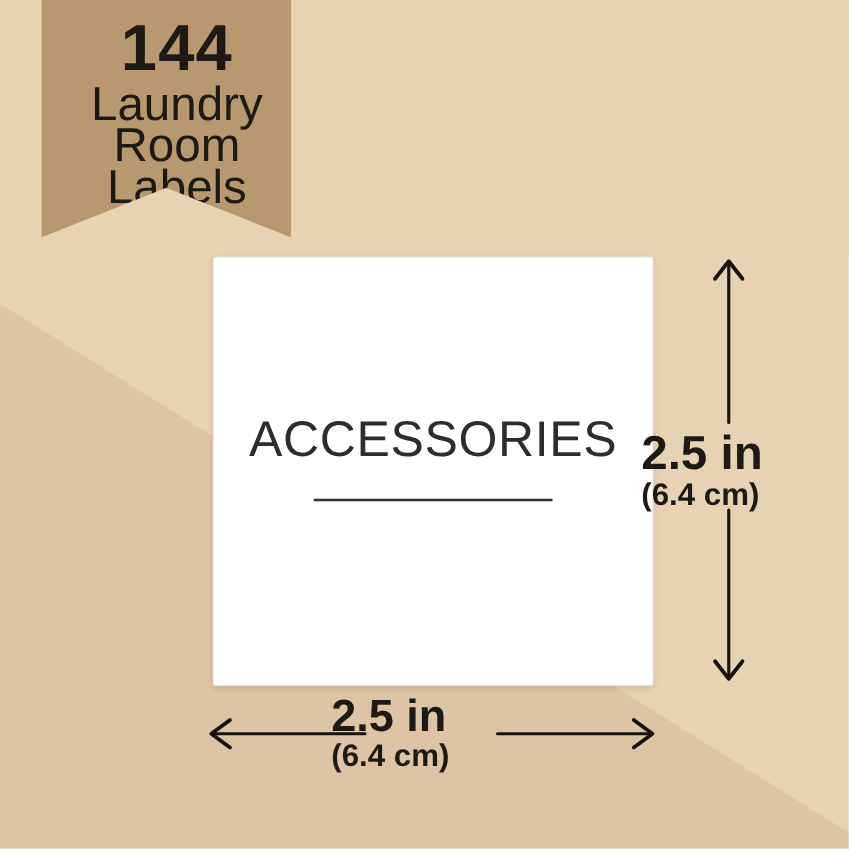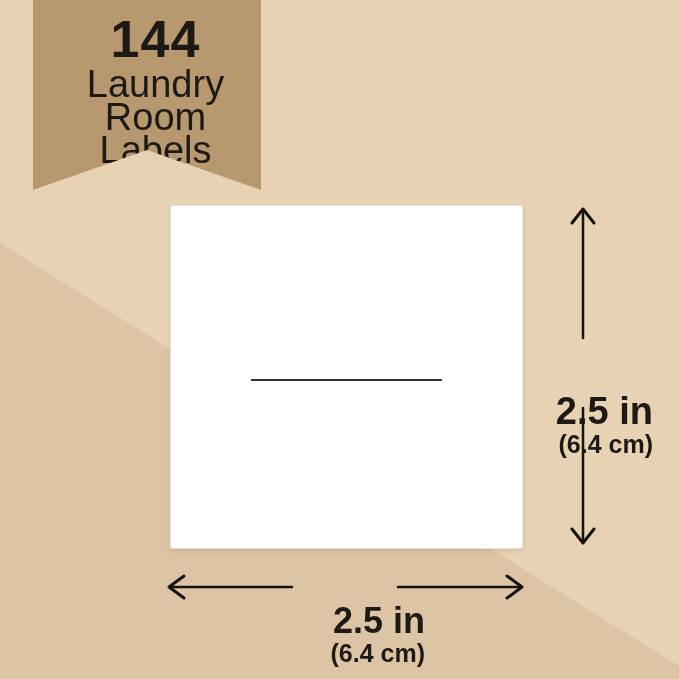--- a/index.html
+++ b/index.html
@@ -26,21 +26,21 @@
     position: absolute;
     inset: 0;
     background: var(--background_dark);
     clip-path: polygon(0 243px, 679px 666px, 679px 679px, 0 679px);
   }
   
   .banner {
     position: absolute;
     left: 33px;
     top: 0;
-    width: 228px;
+    width: 200px;
     height: 190px;
     background: var(--badge);
     clip-path: polygon(0 0, 100% 0, 100% 100%, 50% 79%, 0 100%);
     display: flex;
     flex-direction: column;
     align-items: center;
     padding-top: 10px;
     text-align: center;
     color: var(--ink);
     padding-left: 17px;
@@ -98,23 +98,22 @@
   .dims {
     position: absolute;
     left: 0;
     top: 0;
     width: 679px;
     height: 679px;
     pointer-events: none;
   }
   .dim-text {
     position: absolute;
-    text-align: right;
+    text-align: left;
     color: var(--ink);
-    margin-top: 48px;
   }
   .dim-text-height { left: 513px; top: 344px; width: 140px; }
   .dim-text-width  { left: 265px; top: 555px; width: 160px; }
   .dim-value {
     font-size: 38px;
     font-weight: bold;
     line-height: 38px;
   }
   .dim-text-width .dim-value { font-size: 36px; line-height: 36px; }
   .dim-metric {
@@ -131,20 +130,21 @@
 
   <div class="bg-dark"></div>
 
   <div class="banner">
     <div class="banner-count">144</div>
     <div class="banner-line">Laundry</div>
     <div class="banner-line">Room Labels</div>
   </div>
 
   <div class="card">
+    <div class="card-title">ACCESSORIES</div>
     <div class="card-divider"></div>
   </div>
 
   <svg class="dims" viewBox="0 0 679 679" fill="none" stroke="#171310" stroke-width="3" stroke-linecap="round" stroke-linejoin="round">
 
     <path d="M583 210 L583 338" stroke-width="2.5"></path>
     <path d="M572 223 L583 209 L594 223"></path>
     <path d="M583 408 L583 542" stroke-width="2.5"></path>
     <path d="M572 529 L583 543 L594 529"></path>
 

